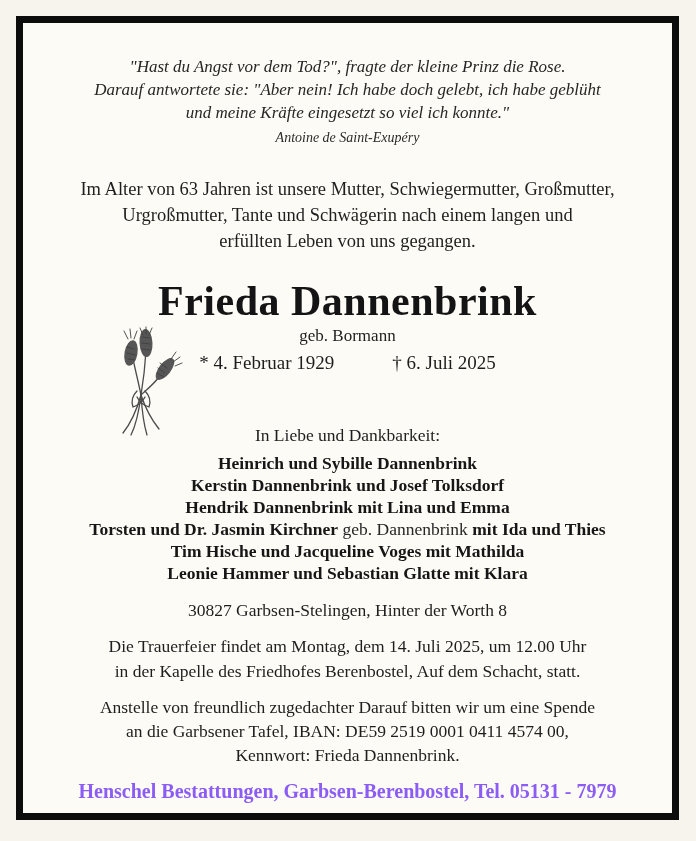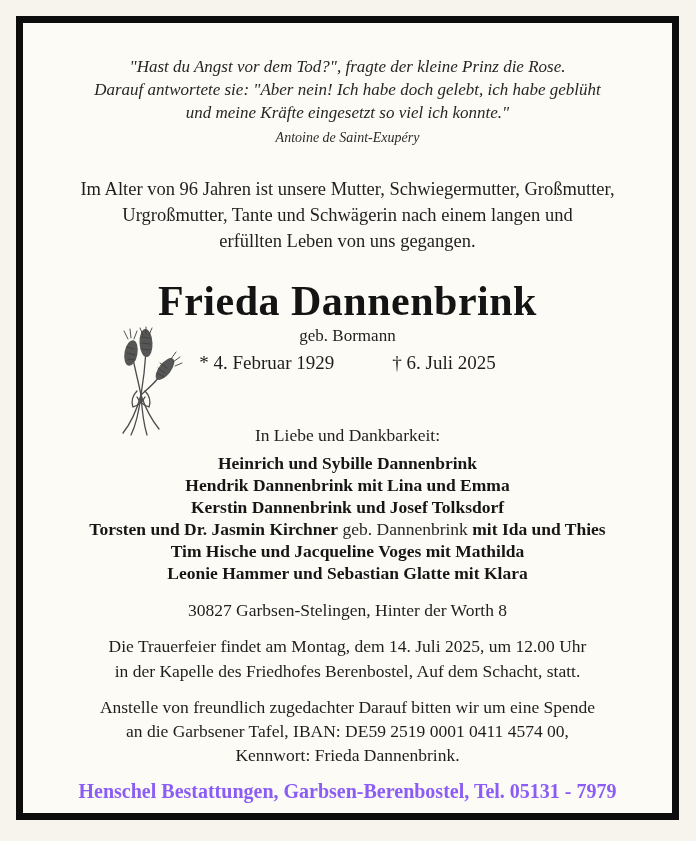--- a/index.html
+++ b/index.html
@@ -119,21 +119,21 @@
   <div class="content">
 
     <div class="quote">
       <div>"Hast du Angst vor dem Tod?", fragte der kleine Prinz die Rose.</div>
       <div>Darauf antwortete sie: "Aber nein! Ich habe doch gelebt, ich habe geblüht</div>
       <div>und meine Kräfte eingesetzt so viel ich konnte."</div>
       <div class="quote-attribution">Antoine de Saint-Exupéry</div>
     </div>
 
     <div class="announcement">
-      <div>Im Alter von 96 Jahren ist unsere Mutter, Schwiegermutter, Großmutter,</div>
+      <div>Im Alter von 63 Jahren ist unsere Mutter, Schwiegermutter, Großmutter,</div>
       <div>Urgroßmutter, Tante und Schwägerin nach einem langen und</div>
       <div>erfüllten Leben von uns gegangen.</div>
     </div>
 
     <div class="deceased-name">Frieda Dannenbrink</div>
     <div class="maiden-name">geb. Bormann</div>
 
     <div class="dates">
       <span>* 4. Februar 1929</span>
       <span>† 6. Juli 2025</span>
@@ -163,22 +163,22 @@
         <path d="M24 22 L31 24 M24 28 L32 30 M25 34 L32 35"></path>
         <path d="M39 12 L47 13 M39 18 L47 19 M39 24 L47 25"></path>
         <path d="M57 38 L64 43 M55 43 L62 48 M54 48 L61 52"></path>
       </g>
     </svg>
 
     <div class="love-heading">In Liebe und Dankbarkeit:</div>
 
     <div class="family-list">
       <div class="family-row"><span>Heinrich und Sybille Dannenbrink</span><span class="regular"></span><span></span></div>
+      <div class="family-row"><span>Kerstin Dannenbrink und Josef Tolksdorf</span><span class="regular"></span><span></span></div>
       <div class="family-row"><span>Hendrik Dannenbrink mit Lina und Emma</span><span class="regular"></span><span></span></div>
-      <div class="family-row"><span>Kerstin Dannenbrink und Josef Tolksdorf</span><span class="regular"></span><span></span></div>
       <div class="family-row"><span>Torsten und Dr. Jasmin Kirchner</span><span class="regular"> geb. Dannenbrink </span><span>mit Ida und Thies</span></div>
       <div class="family-row"><span>Tim Hische und Jacqueline Voges mit Mathilda</span><span class="regular"></span><span></span></div>
       <div class="family-row"><span>Leonie Hammer und Sebastian Glatte mit Klara</span><span class="regular"></span><span></span></div>
     </div>
 
     <div class="address">30827 Garbsen-Stelingen, Hinter der Worth 8</div>
 
     <div class="paragraph funeral-info">
       <div>Die Trauerfeier findet am Montag, dem 14. Juli 2025, um 12.00 Uhr</div>
       <div>in der Kapelle des Friedhofes Berenbostel, Auf dem Schacht, statt.</div>

